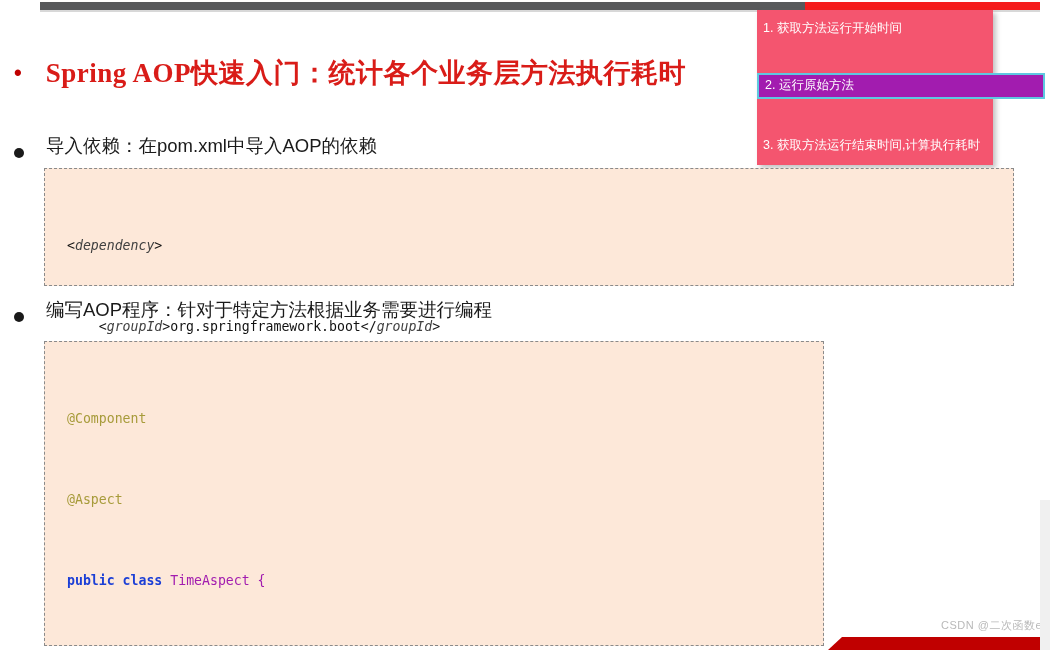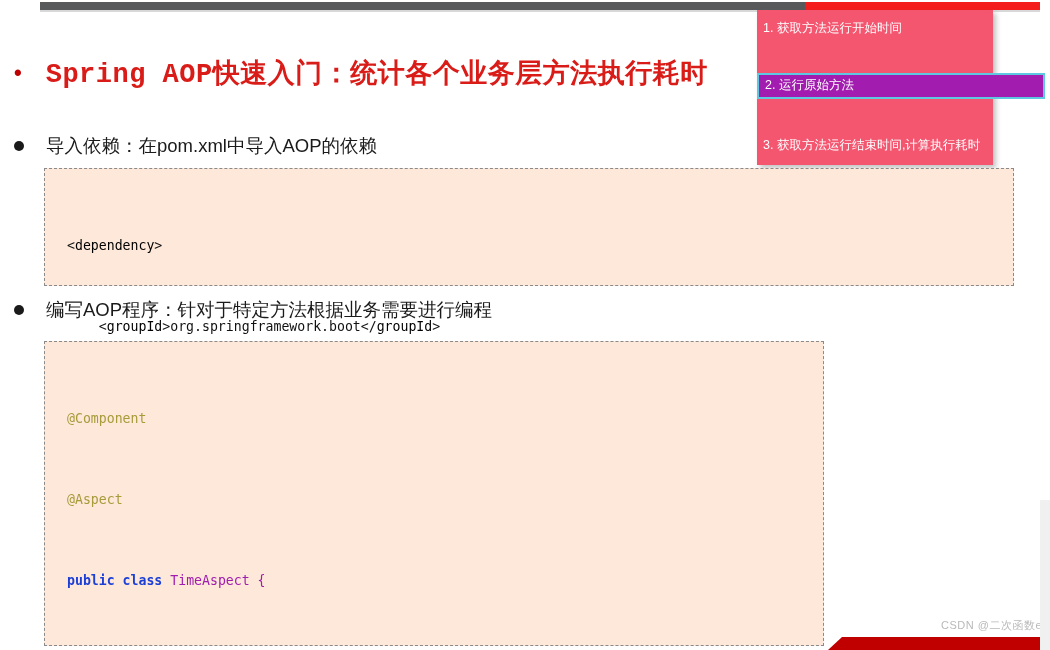--- a/index.html
+++ b/index.html
@@ -12,40 +12,40 @@
   #top-bar-wrap{position:absolute;left:0;top:0;width:1050px;height:14px;}
   .bar-gray{position:absolute;left:40px;top:2px;width:765px;height:8px;background:#58595b;}
   .bar-red{position:absolute;left:805px;top:2px;width:235px;height:8px;background:#f51c1c;}
   .bar-shadow{position:absolute;left:40px;top:10px;width:1000px;height:2px;background:#d8d8d8;}
 
   
   #title-row{position:absolute;left:0;top:48px;width:760px;height:50px;display:flex;align-items:center;}
   .title-bullet{color:#c00000;font-size:22px;line-height:1;margin-left:14px;margin-right:24px;font-weight:bold;}
   .title-text{
     color:#d91c18;font-weight:bold;font-size:27px;letter-spacing:0.5px;
-    font-family:Liberation Mono, monospace;white-space:nowrap;
+    font-family:Liberation Serif, serif;white-space:nowrap;
   }
 
   
   #steps-panel{
     position:absolute;left:757px;top:10px;width:236px;height:155px;
     background:#f4556f;box-shadow:3px 3px 5px rgba(120,120,120,.45);
   }
   .step-row{
     position:absolute;left:0;width:288px;
     color:#ffffff;font-size:12.5px;line-height:1.1;
     display:flex;align-items:center;box-sizing:border-box;padding-left:6px;
     font-family:"Liberation Sans","DejaVu Sans",sans-serif;
   }
   #step-1{top:6px;height:26px;}
   #step-2{top:63px;height:26px;border:2px solid #5ec8e0;background:#a21caf;}
   #step-3{top:123px;height:26px;}
 
   
-  .bullet-line{position:absolute;display:flex;align-items:center;}
+  .bullet-line{position:absolute;display:flex;align-items:flex-end;}
   .bullet-dot{
     width:10px;height:10px;border-radius:50%;background:#1a1a1a;
     margin-right:22px;flex:none;
   }
   .bullet-text{
     font-size:18.5px;color:#1a1a1a;white-space:nowrap;
     font-family:"Liberation Sans","DejaVu Sans",sans-serif;
   }
   #bullet-1{left:14px;top:133px;}
   #bullet-2{left:14px;top:297px;}
@@ -55,21 +55,21 @@
     position:absolute;background:#fde8d9;border:1px dashed #8a8a8a;
     font-family:"DejaVu Sans Mono","Liberation Mono",monospace;
     font-size:13.2px;line-height:27px;color:#111111;
     box-sizing:border-box;padding:9px 0 9px 0;white-space:pre;
   }
   #code-xml{left:44px;top:168px;width:970px;height:118px;}
   #code-java{left:44px;top:341px;width:780px;height:305px;}
   .code-line{padding-left:22px;white-space:pre;}
 
   
-  .tk-tag{color:#000000;}
+  .tk-tag{color:#404040;font-style:italic;}
   .tk-plain{color:#111111;}
   .tk-kw{color:#1c3fd6;font-weight:bold;}
   .tk-anno{color:#a79b3a;}
   .tk-str{color:#2e8b35;}
   .tk-type{color:#a21caf;}
   .under-red{border-bottom:2.5px solid #ef2929;padding-bottom:1px;}
 
   
   #watermark{
     position:absolute;right:8px;top:618px;color:#b9b9b9;font-size:11px;

